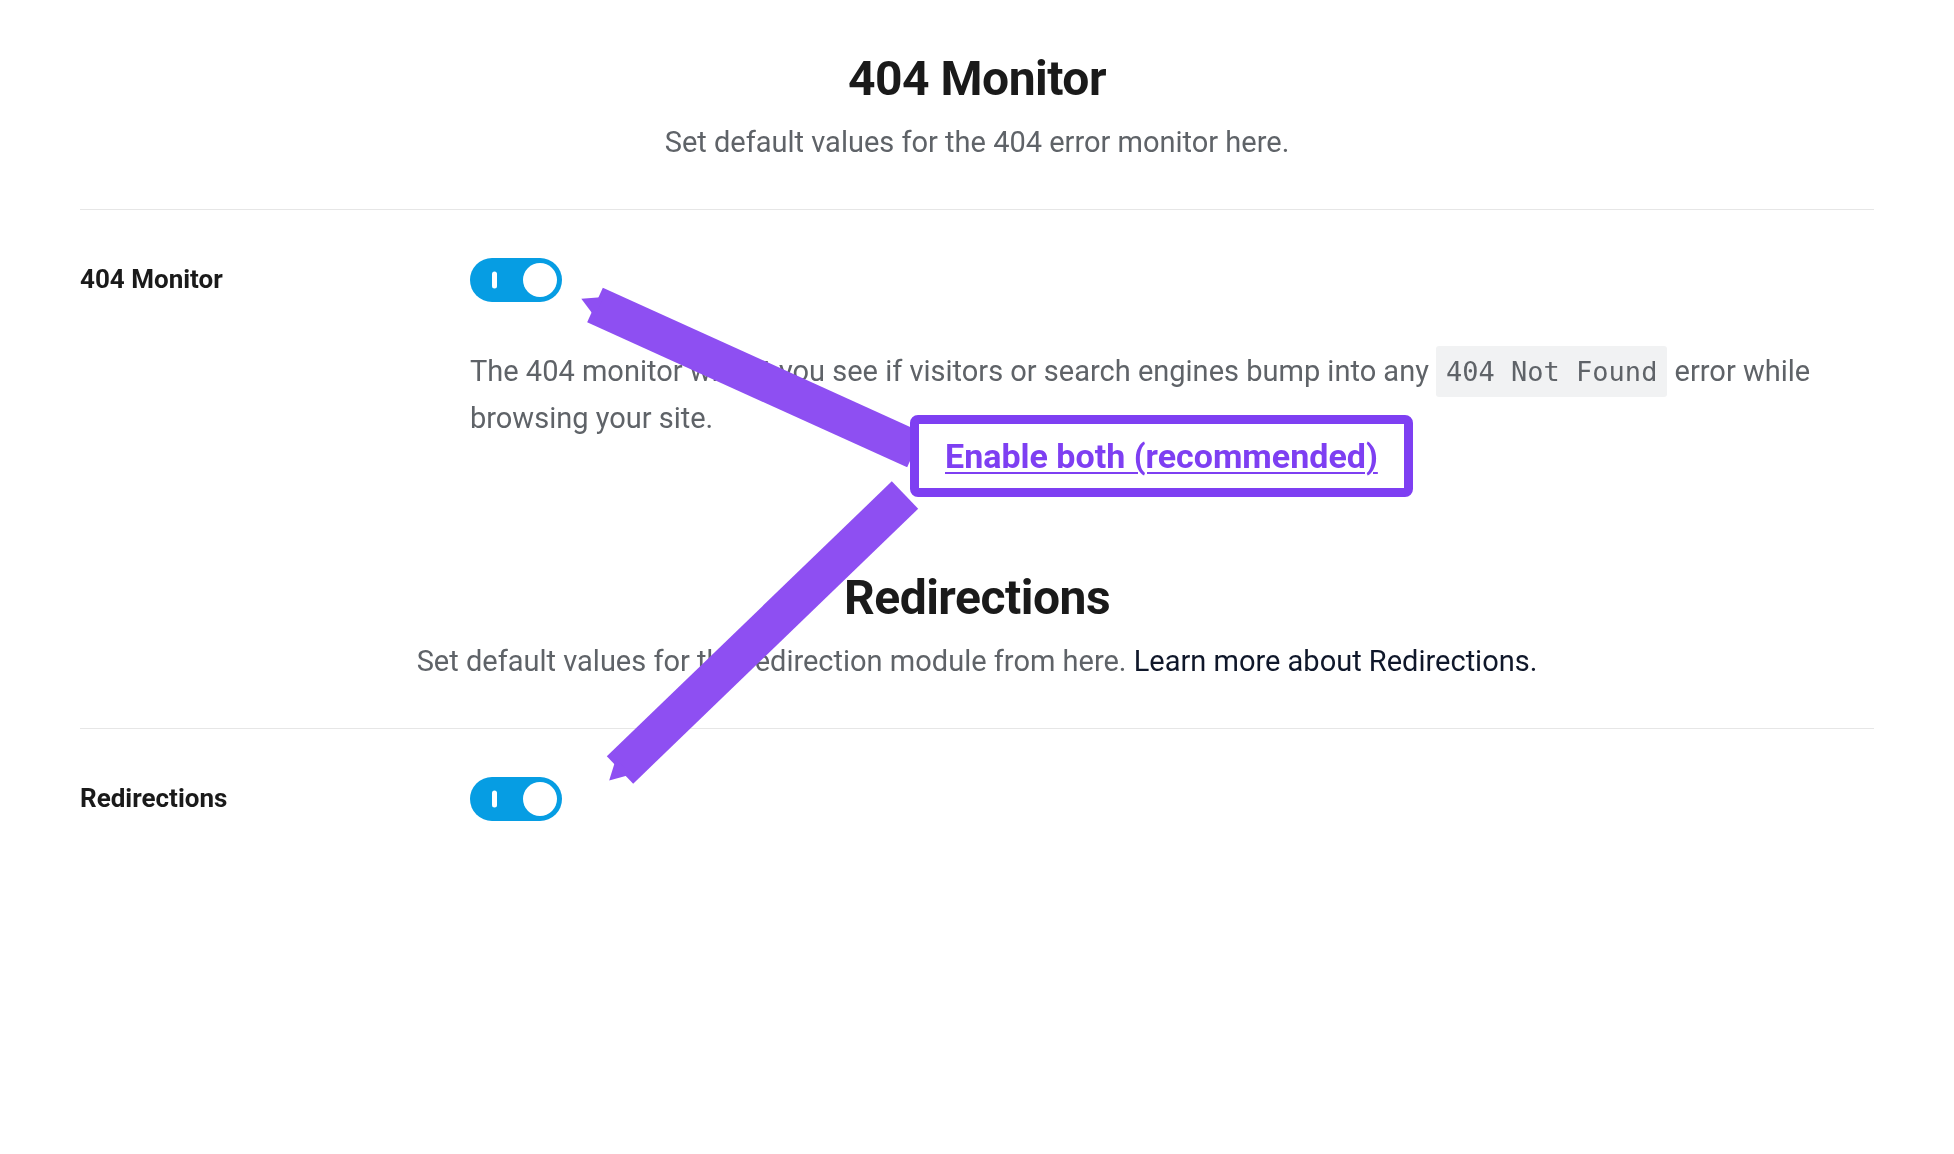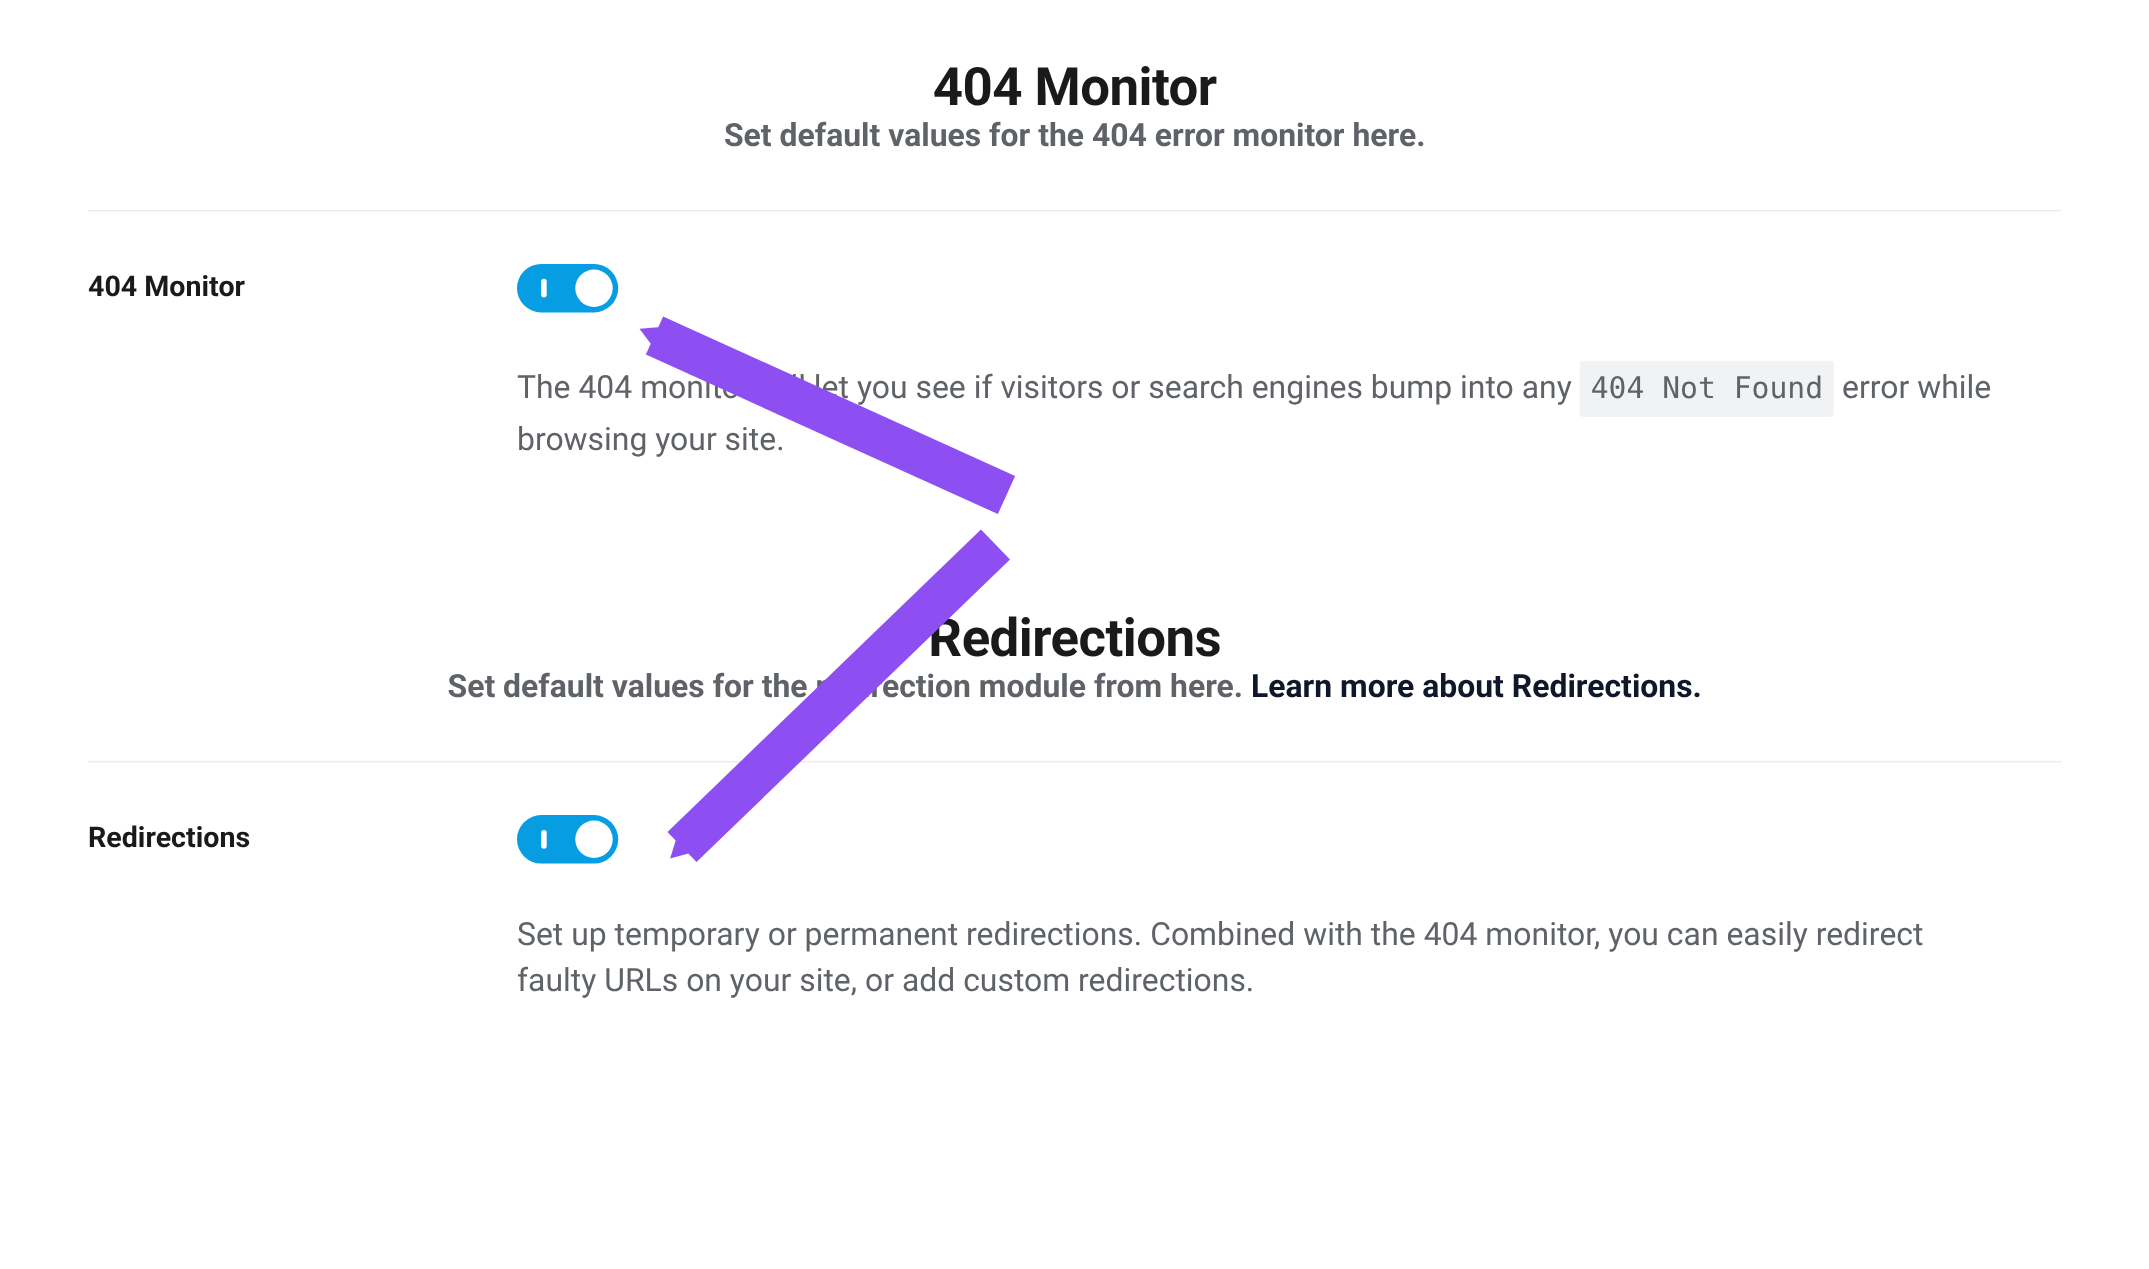--- a/index.html
+++ b/index.html
@@ -20,22 +20,23 @@
     text-align: center;
     margin-top: 10px;
   }
   .section-title {
     font-size: 48px;
     font-weight: 700;
     color: #1a1a1a;
     letter-spacing: -0.5px;
   }
   .section-subtitle {
+    margin-top: 18px;
     font-size: 29px;
-    font-weight: 700;
+    font-weight: 400;
     color: #5f6368;
   }
   .section-subtitle a {
     color: #0f172a;
     text-decoration: none;
   }
   .divider {
     border: none;
     border-top: 1px solid #e6e6e6;
     margin-top: 50px;
@@ -173,24 +174,26 @@
 
   <hr class="divider">
 
   <div class="row">
     <div class="row-label">Redirections</div>
     <div class="row-content">
       <div class="toggle">
         <span class="tick"></span>
         <span class="knob"></span>
       </div>
-      <p class="desc">Set up temporary or permanent redirections. Combined with the 404 monitor, you can easily redirect faulty URLs on your site, or add custom redirections.</p>
     </div>
   </div>
 
+  <div class="annot-box" style="left:910px; top:415px;">
+    <span class="annot-text">Enable both (recommended)</span>
+  </div>
 
   <svg class="arrow-svg" style="left:555px; top:270px;" width="400" height="250">
     <defs>
       <marker id="ah1" markerWidth="22" markerHeight="22" refX="5" refY="11" orient="auto" markerUnits="userSpaceOnUse">
         <path d="M0,0 L0,22 L20,11 Z" fill="#8e4ff2"></path>
       </marker>
     </defs>
     <line x1="360" y1="180" x2="40" y2="35" stroke="#8e4ff2" stroke-width="38" marker-end="url(#ah1)"></line>
   </svg>
 

